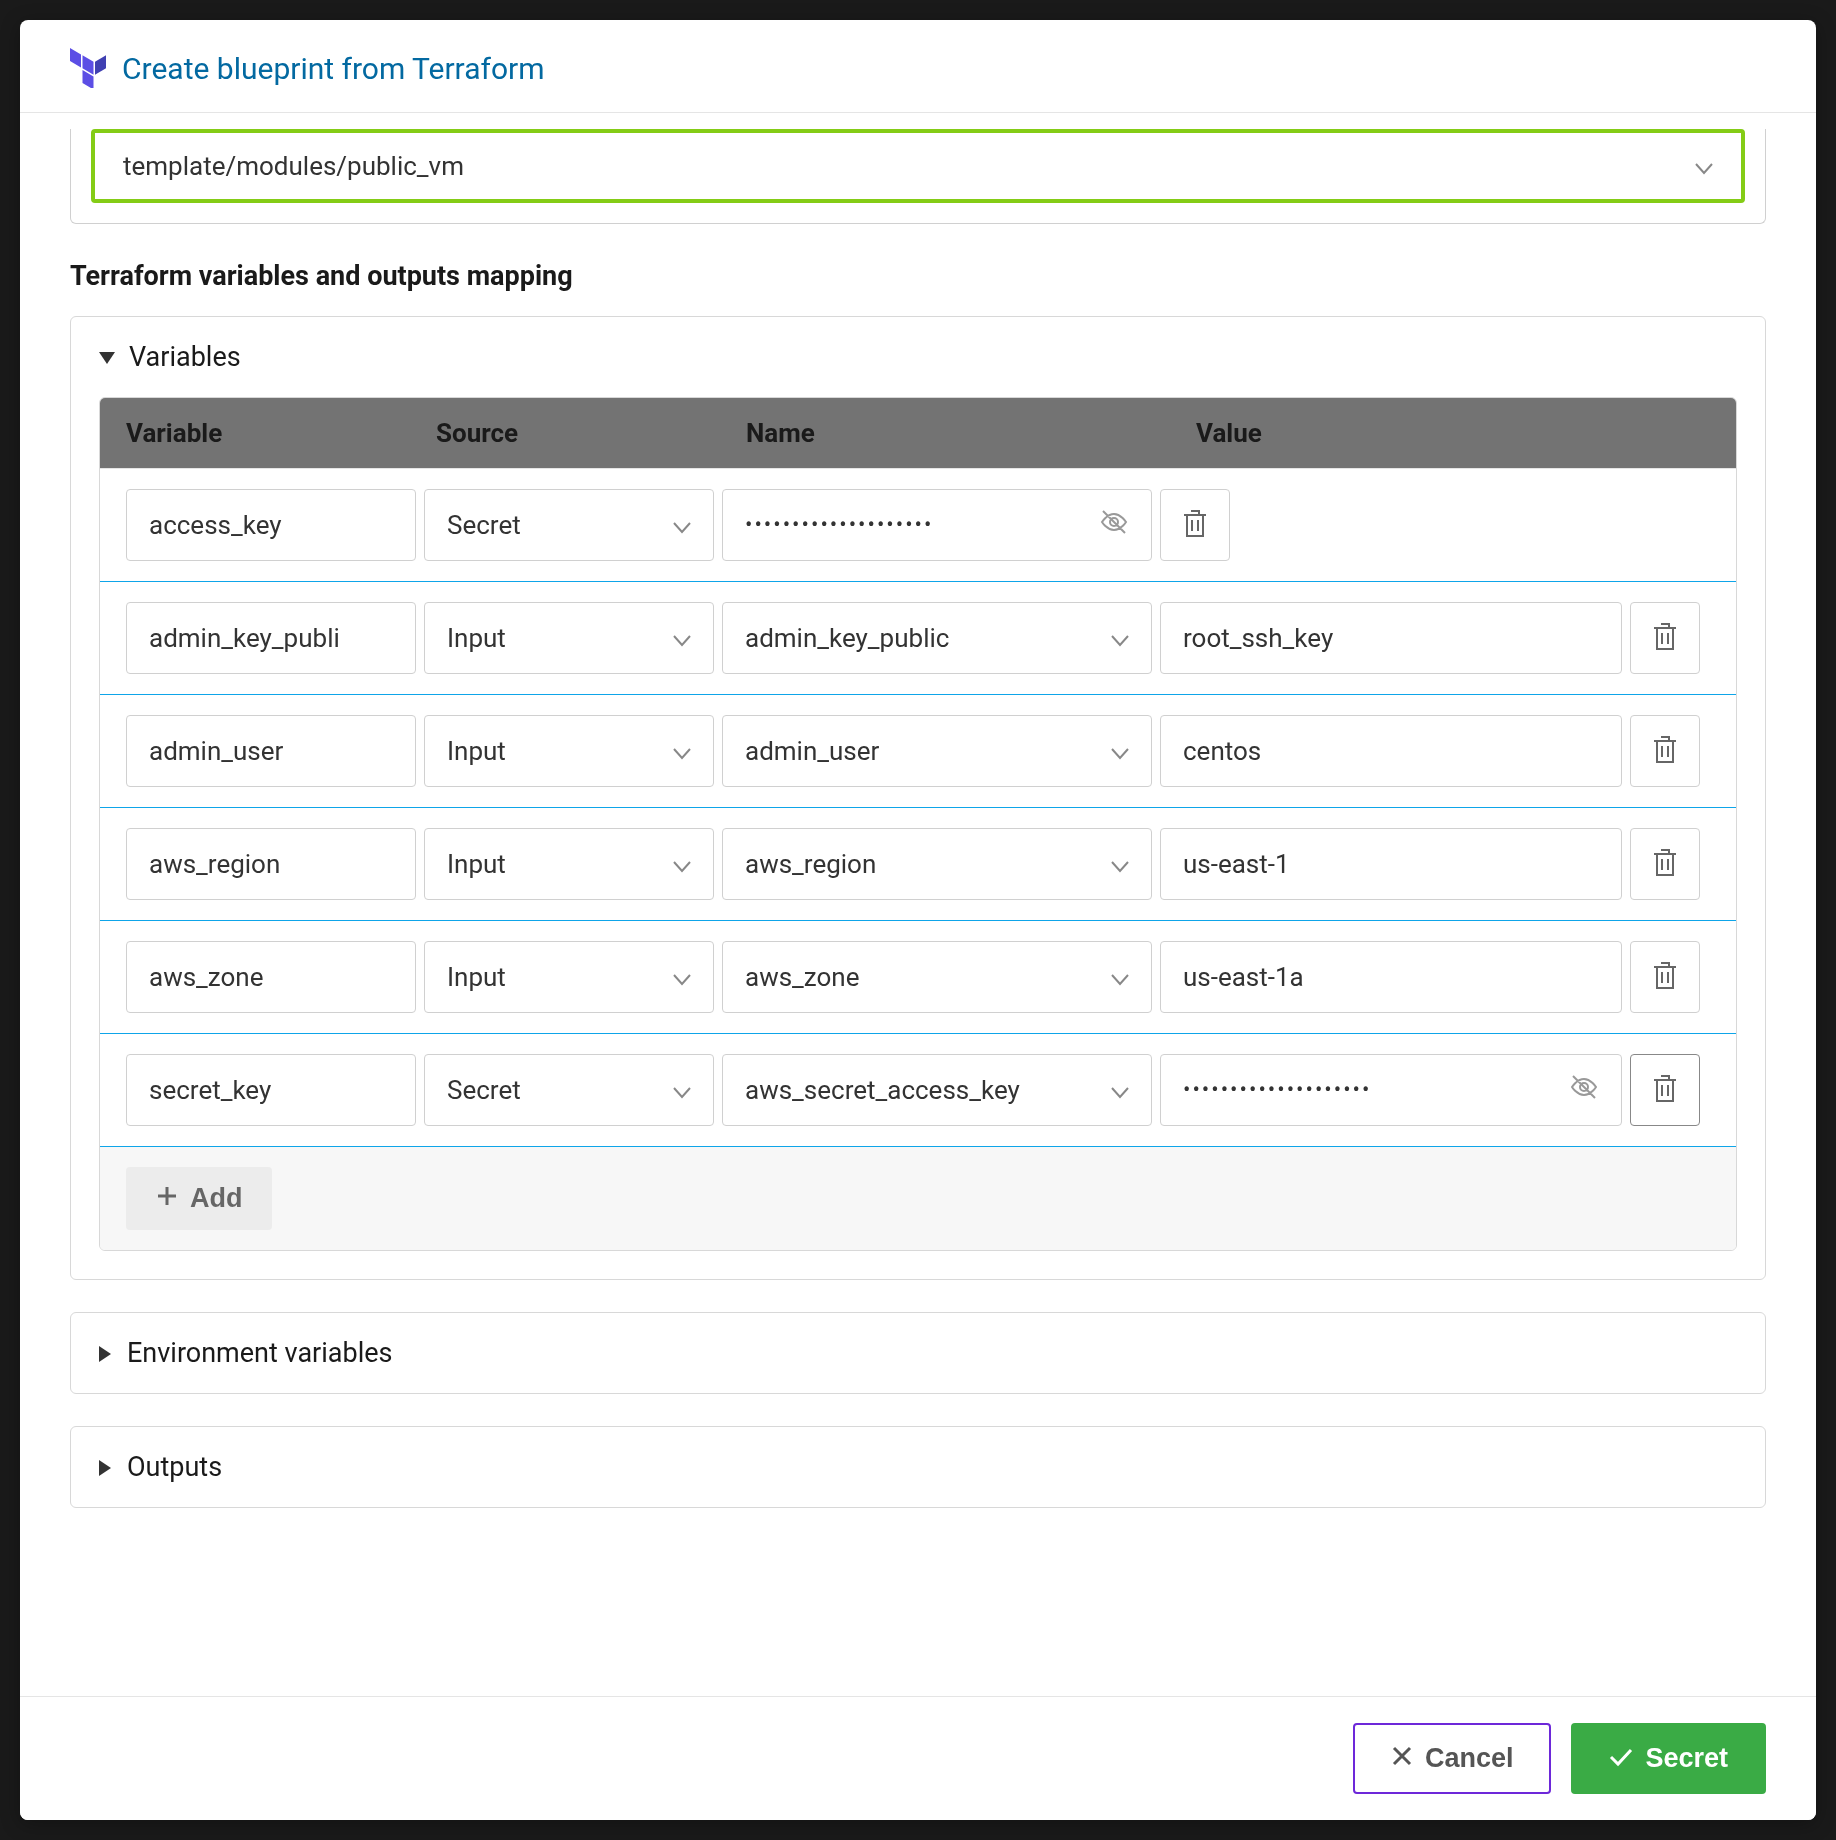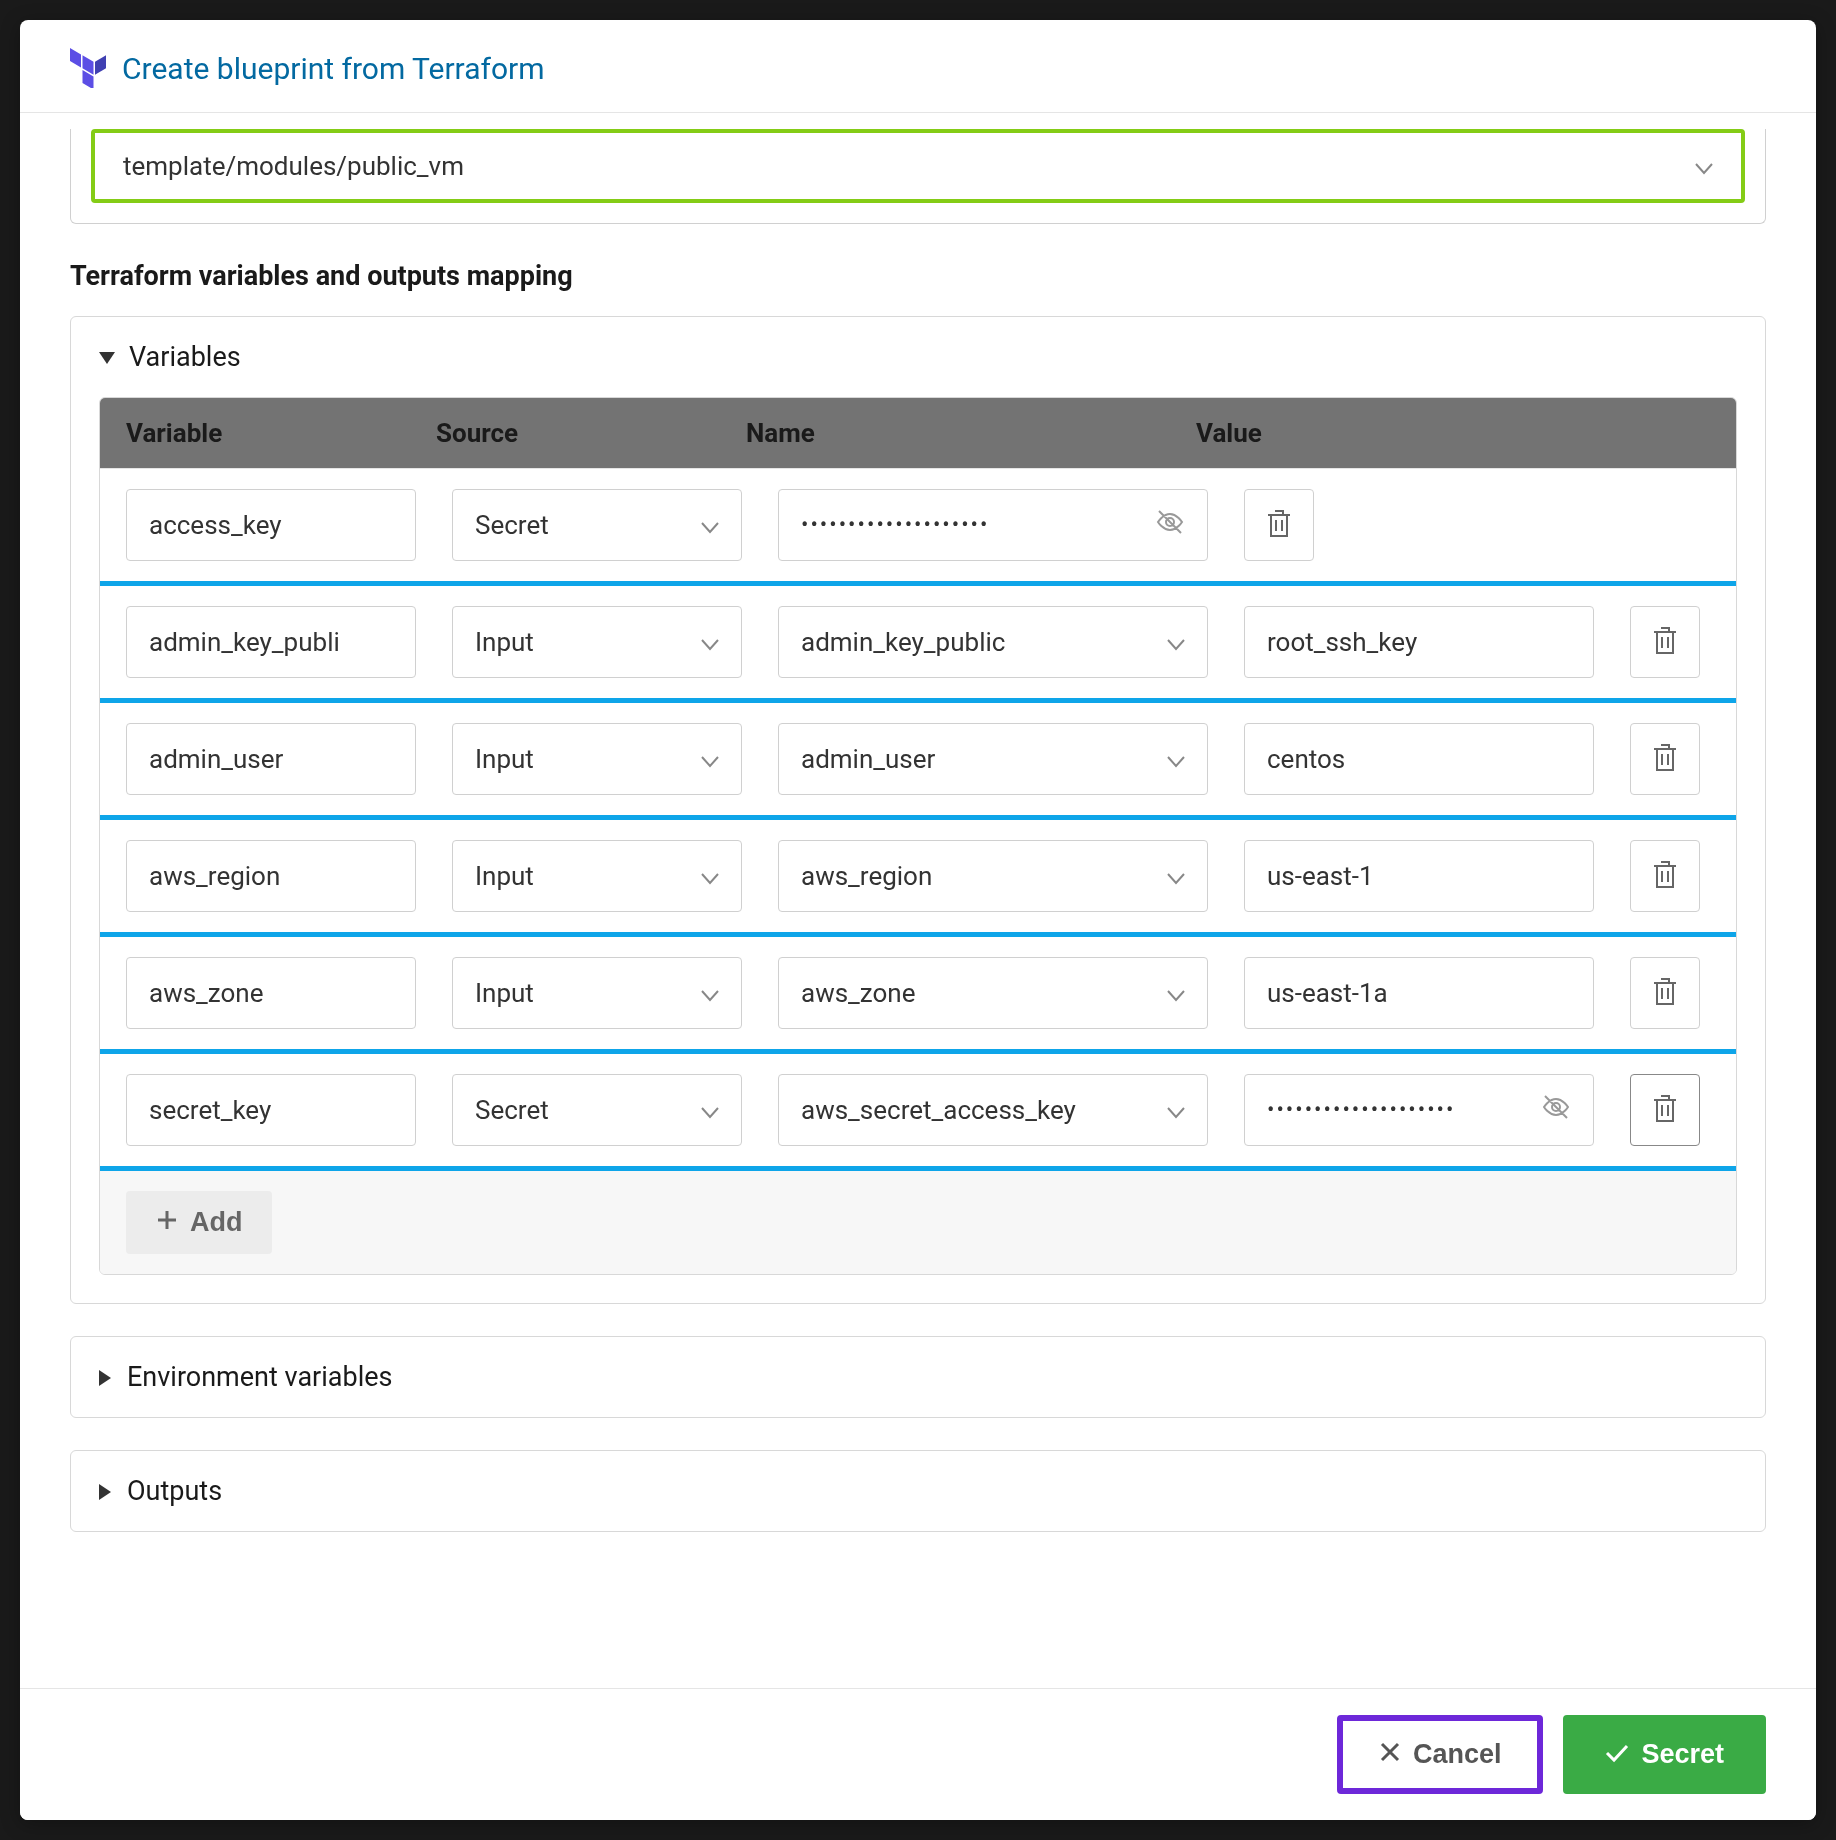--- a/index.html
+++ b/index.html
@@ -98,23 +98,23 @@
       padding: 20px 26px;
       background: #737373;
       border-bottom: 1px solid #e5e5e5;
       font-size: 26px;
       font-weight: 700;
       color: #1a1a1a;
     }
     .table-row {
       display: grid;
       grid-template-columns: 290px 290px 430px 1fr 80px;
-      gap: 36px;
+      gap: 8px;
       padding: 20px 26px;
-      border-bottom: 5px solid #0ea5e9;
+      border-bottom: 1px solid #0ea5e9;
       align-items: center;
     }
     .cell-input, .cell-select {
       border: 1px solid #d0d0d0;
       border-radius: 4px;
       padding: 16px 22px;
       font-size: 26px;
       color: #333;
       background: #fff;
       font-family: inherit;
@@ -191,21 +191,21 @@
     }
     .btn {
       display: inline-flex;
       align-items: center;
       gap: 12px;
       padding: 18px 36px;
       border-radius: 4px;
       font-size: 27px;
       font-weight: 600;
       cursor: pointer;
-      border: 6px solid #6d28d9;
+      border: 2px solid #6d28d9;
       background: #fff;
       color: #555;
     }
     .btn-primary {
       background: #3aab45;
       border-color: #3aab45;
       color: #fff;
     }
     .chevron-down { color: #888; }
   </style>

